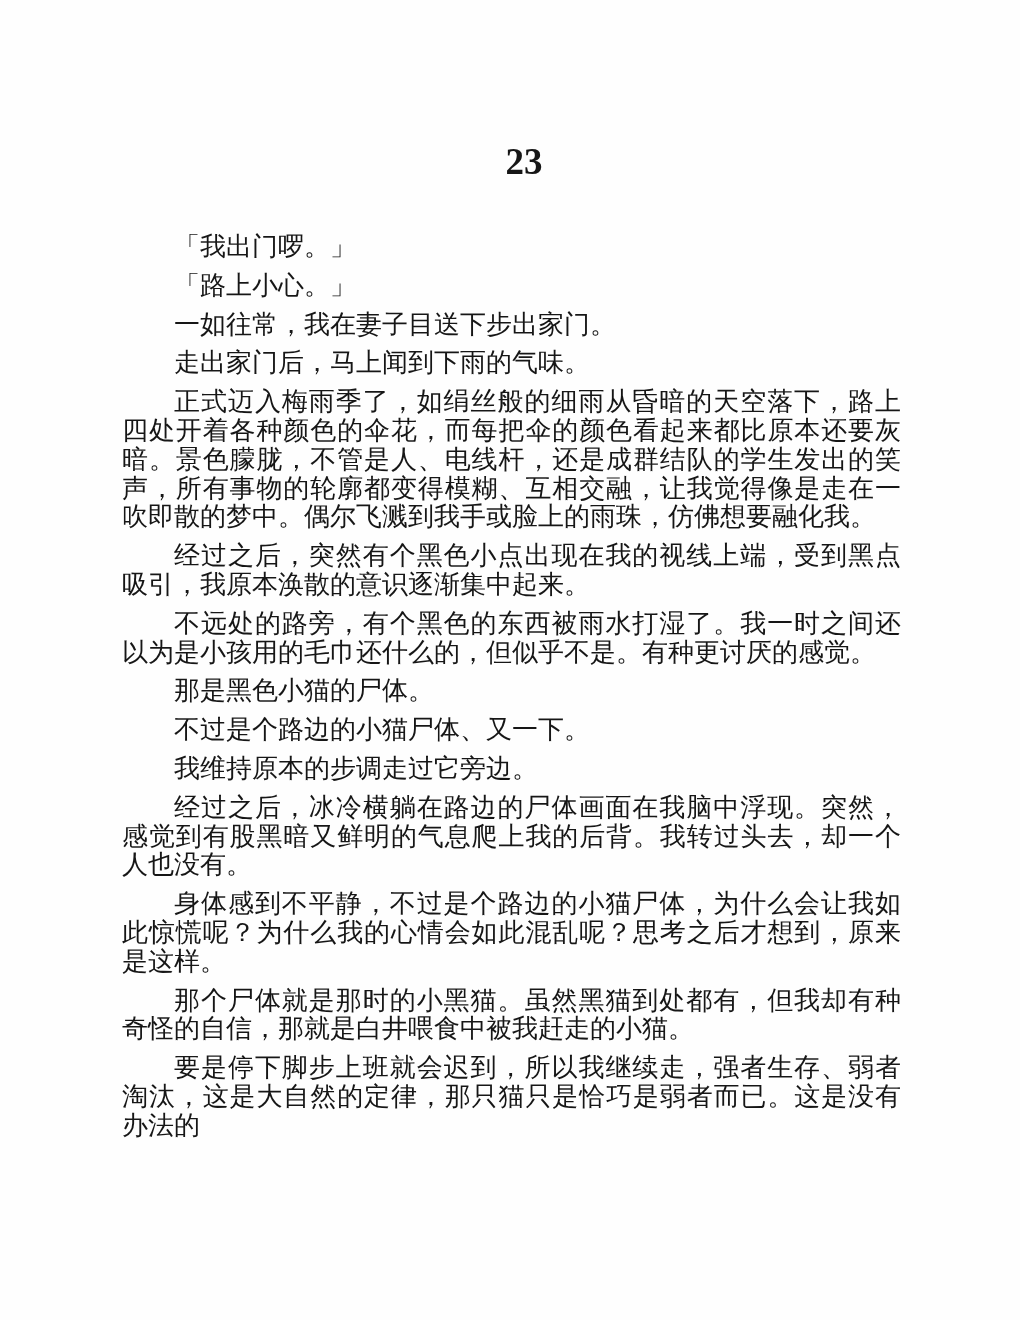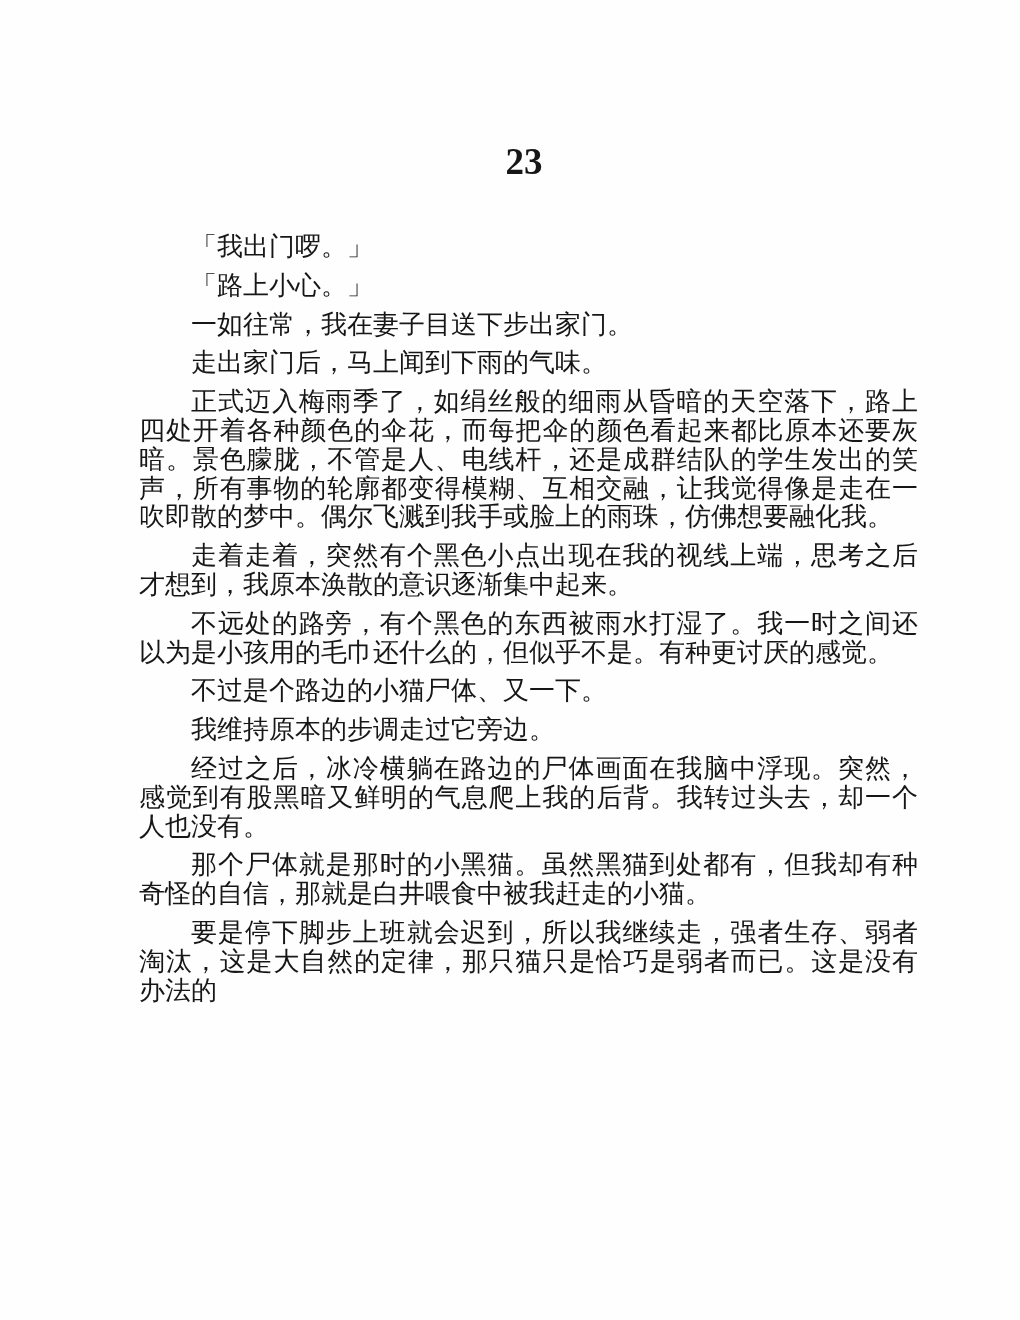--- a/index.html
+++ b/index.html
@@ -24,21 +24,21 @@
     text-align: center;
     font-size: 37px;
     font-weight: bold;
     line-height: 1.2;
     letter-spacing: 0px;
     padding-left: 14px;
   }
   .page-body {
     position: absolute;
     top: 233px;
-    left: 139px;
+    left: 122px;
     width: 779px;
   }
   .page-body p {
     margin: 0 0 10px 0;
     font-size: 26px;
     line-height: 28.8px;
     text-indent: 2em;
     text-align: justify;
     word-break: break-all;
     overflow-wrap: break-word;
@@ -52,21 +52,23 @@
 
 <div class="page">
   <div class="page-number">23</div>
   <div class="page-body">
 
   <p>「我出门啰。」</p>
       <p>「路上小心。」</p>
       <p>一如往常，我在妻子目送下步出家门。</p>
       <p>走出家门后，马上闻到下雨的气味。</p>
       <p>正式迈入梅雨季了，如绢丝般的细雨从昏暗的天空落下，路上四处开着各种颜色的伞花，而每把伞的颜色看起来都比原本还要灰暗。景色朦胧，不管是人、电线杆，还是成群结队的学生发出的笑声，所有事物的轮廓都变得模糊、互相交融，让我觉得像是走在一吹即散的梦中。偶尔飞溅到我手或脸上的雨珠，仿佛想要融化我。</p>
-      <p>走着走着，突然有个黑色小点出现在我的视线上端，思考之后才想到，我原本涣散的意识逐渐集中起来。</p>
+      <p>经过之后，突然有个黑色小点出现在我的视线上端，受到黑点吸引，我原本涣散的意识逐渐集中起来。</p>
       <p>不远处的路旁，有个黑色的东西被雨水打湿了。我一时之间还以为是小孩用的毛巾还什么的，但似乎不是。有种更讨厌的感觉。</p>
+      <p>那是黑色小猫的尸体。</p>
       <p>不过是个路边的小猫尸体、又一下。</p>
       <p>我维持原本的步调走过它旁边。</p>
       <p>经过之后，冰冷横躺在路边的尸体画面在我脑中浮现。突然，感觉到有股黑暗又鲜明的气息爬上我的后背。我转过头去，却一个人也没有。</p>
+      <p>身体感到不平静，不过是个路边的小猫尸体，为什么会让我如此惊慌呢？为什么我的心情会如此混乱呢？思考之后才想到，原来是这样。</p>
       <p>那个尸体就是那时的小黑猫。虽然黑猫到处都有，但我却有种奇怪的自信，那就是白井喂食中被我赶走的小猫。</p>
       <p>要是停下脚步上班就会迟到，所以我继续走，强者生存、弱者淘汰，这是大自然的定律，那只猫只是恰巧是弱者而已。这是没有办法的</p>
     </div>
 </div>
 
 </body></html>

